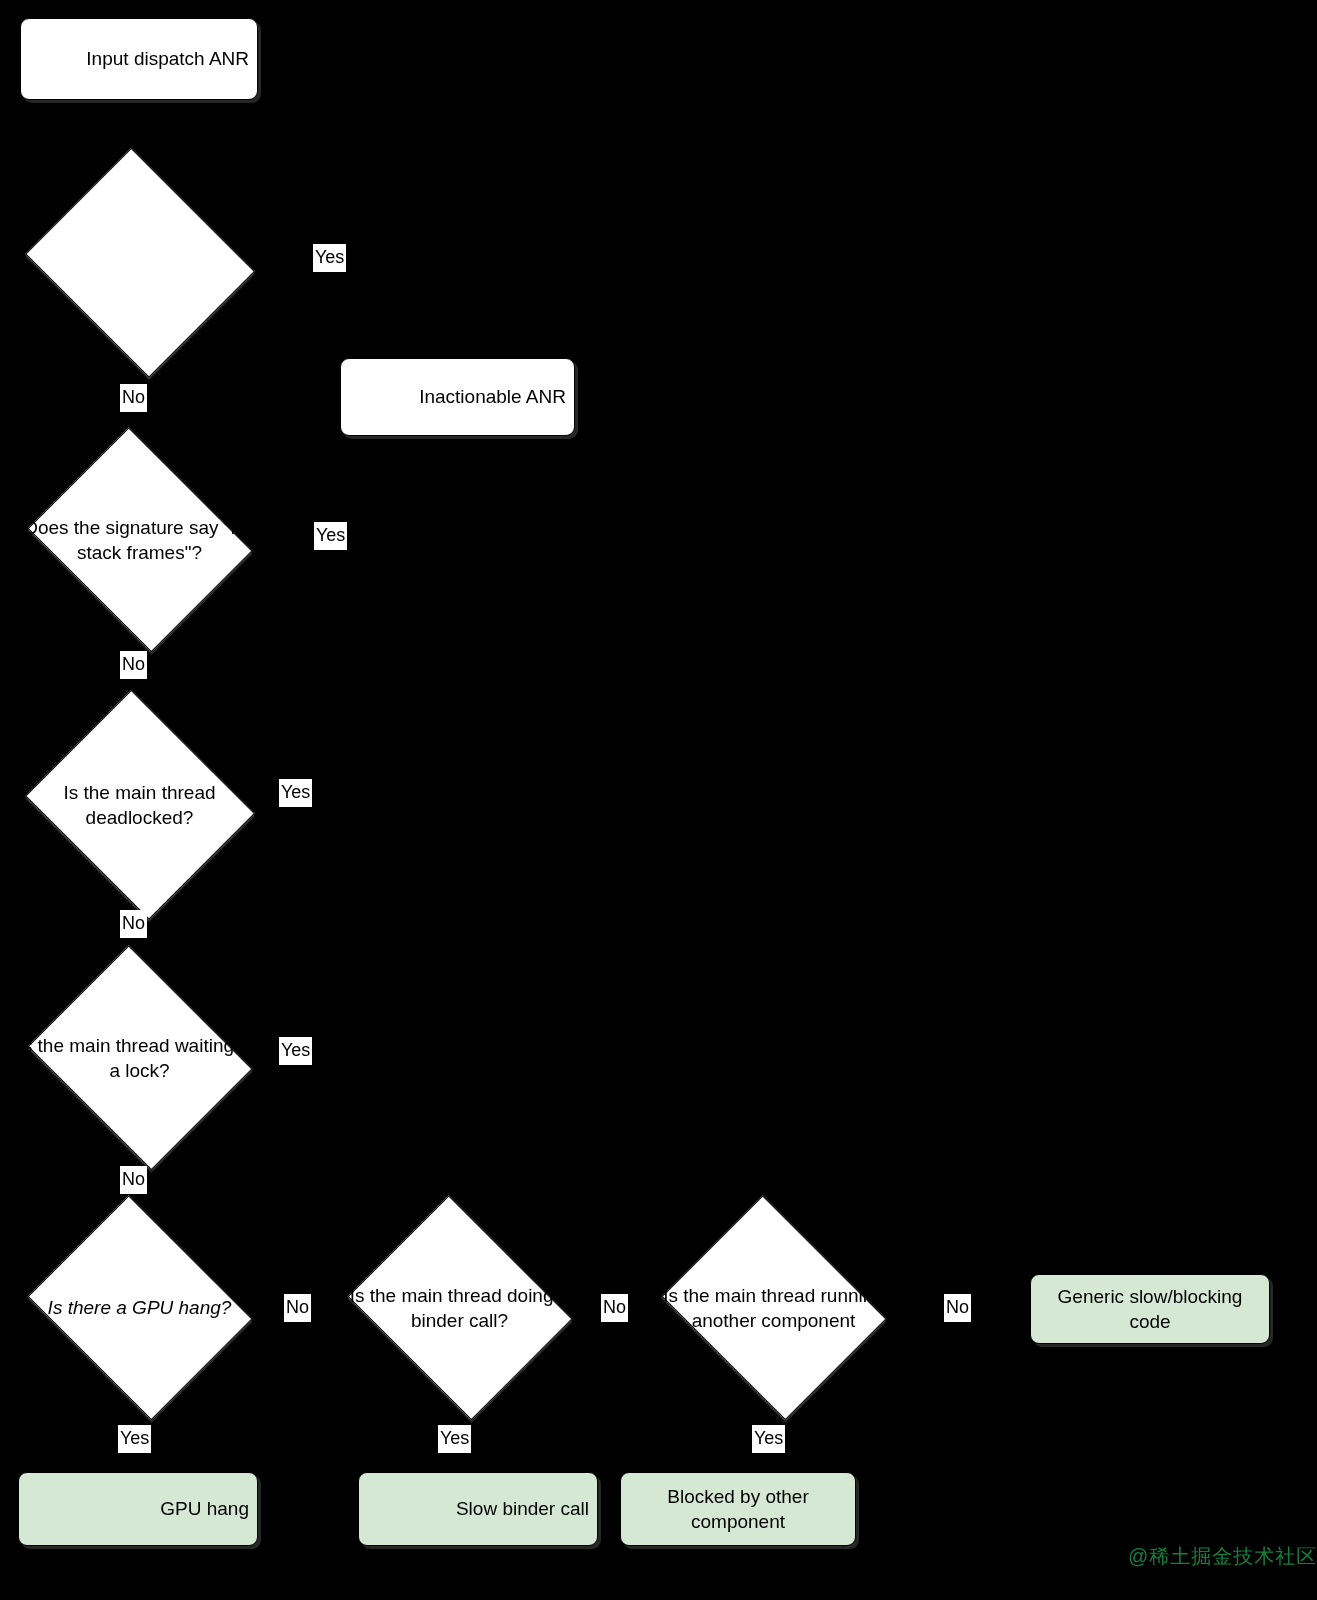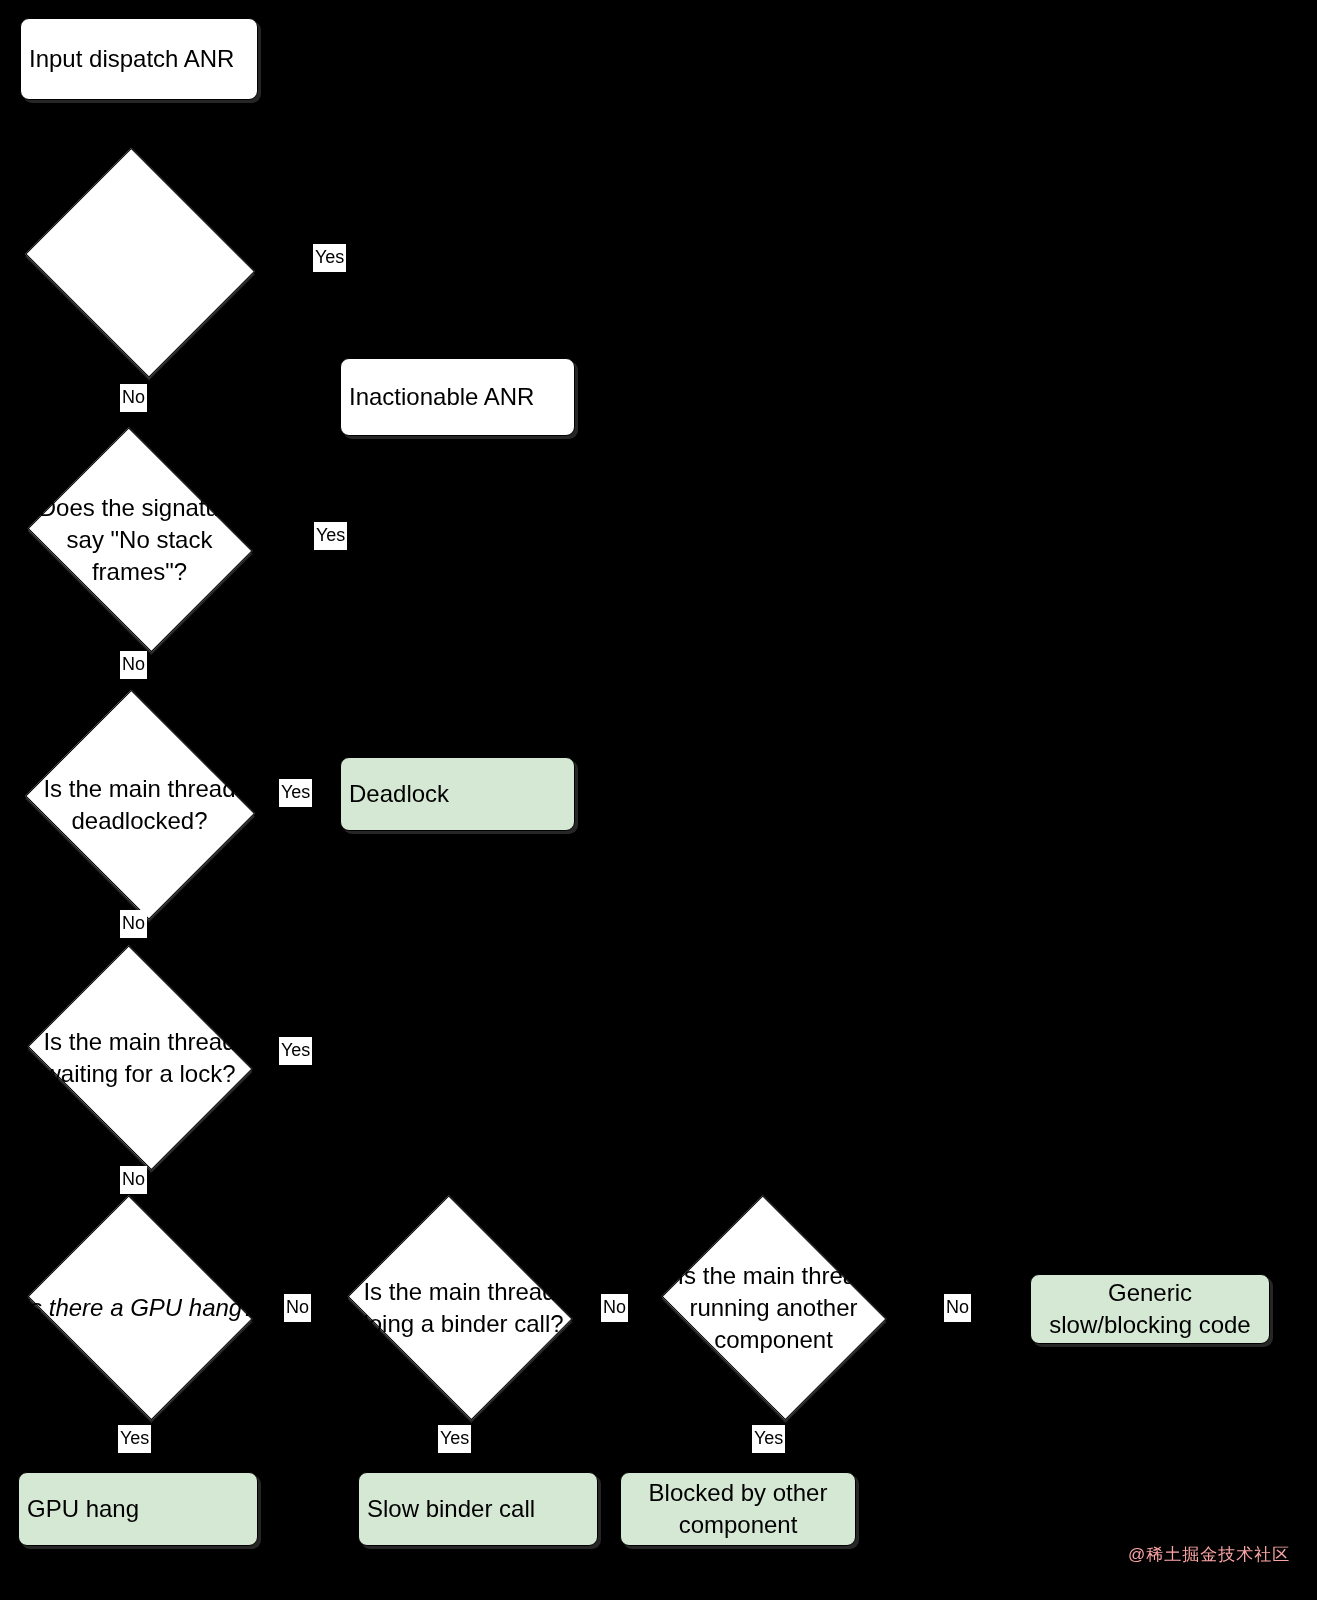--- a/index.html
+++ b/index.html
@@ -18,24 +18,24 @@
     background: #000000;
     overflow: hidden;
   }
 
   
   .node {
     position: absolute;
     box-sizing: border-box;
     display: flex;
     align-items: center;
-    justify-content: flex-start;
+    justify-content: flex-end;
     text-align: center;
     color: #000000;
-    font-size: 24px;
+    font-size: 19px;
     line-height: 1.32;
   }
 
   .box {
     border: 1.6px solid #000000;
     border-radius: 9px;
     box-shadow: 3px 3px 0 0 rgba(40,40,40,0.95);
     padding: 4px 8px;
   }
   .box.white  { background: #ffffff; }
@@ -78,22 +78,22 @@
 
   
   .edge {
     position: absolute;
     background: #000000;
   }
 
   
   .watermark {
     position: absolute;
-    color: #fca5a5;
-    font-size: 17px;
+    color: #15803d;
+    font-size: 20px;
     letter-spacing: 1px;
     white-space: nowrap;
     user-select: none;
   }
 </style>
 </head>
 <body>
 
 <div id="canvas">
 
@@ -129,23 +129,20 @@
   <div class="node diamond" style="left:17px; top:440px; width:245px; height:200px;">
     <div class="dia-shape"></div>
     <div class="dia-label">Does the signature say "No stack frames"?</div>
   </div>
 
   <div class="node diamond" style="left:17px; top:700px; width:245px; height:210px;">
     <div class="dia-shape"></div>
     <div class="dia-label">Is the main thread deadlocked?</div>
   </div>
 
-  <div class="node box green" style="left:340px; top:757px; width:235px; height:74px;">
-    <span>Deadlock</span>
-  </div>
 
   <div class="node diamond" style="left:17px; top:958px; width:245px; height:200px;">
     <div class="dia-shape"></div>
     <div class="dia-label">Is the main thread waiting for a lock?</div>
   </div>
 
 
   <div class="node diamond" style="left:17px; top:1208px; width:245px; height:200px;font-style:italic;">
     <div class="dia-shape"></div>
     <div class="dia-label">Is there a GPU hang?</div>

